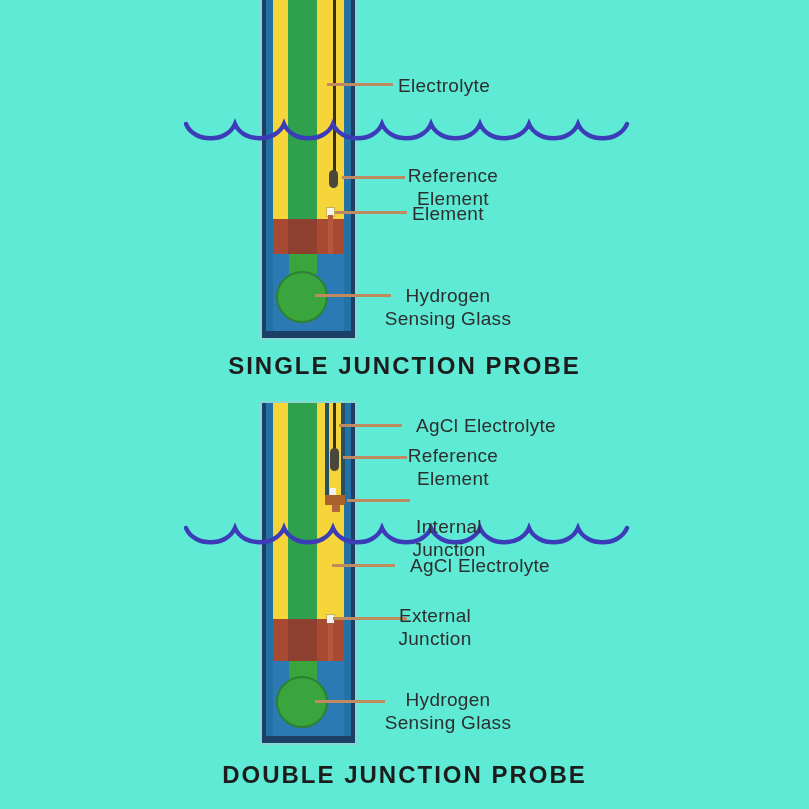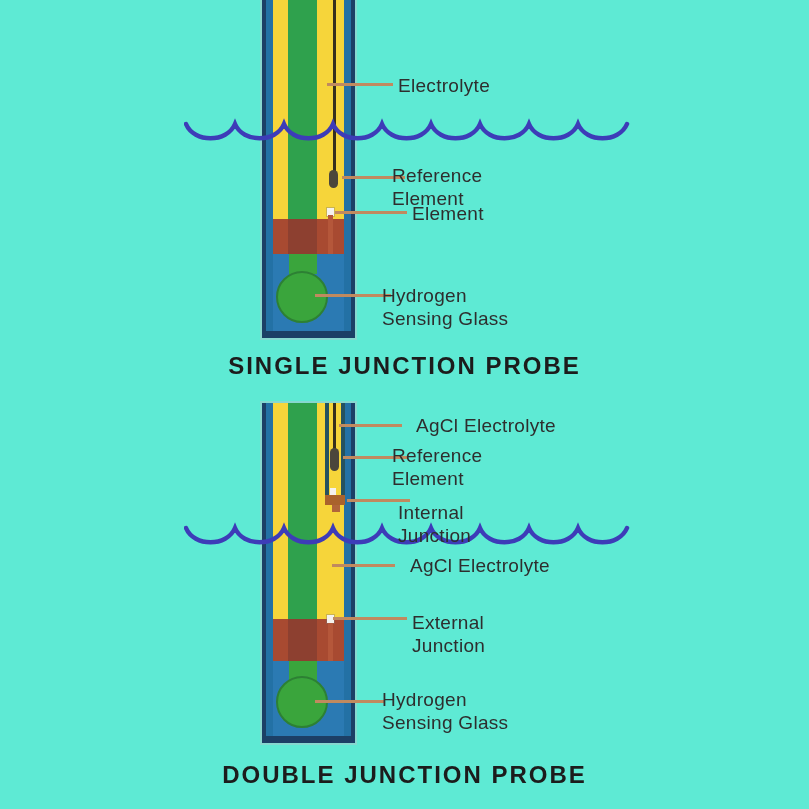--- a/index.html
+++ b/index.html
@@ -30,21 +30,21 @@
   .inner-tube{position:absolute;left:63px;width:20px;background:var(--electrolyte-yellow);
               border-left:4px solid var(--tube-wall);border-right:4px solid var(--tube-wall);
               box-sizing:border-box;}
   .int-junction{position:absolute;left:63px;width:20px;height:10px;background:var(--internal-junction-brown);}
   .int-dot{position:absolute;left:68px;width:6px;height:7px;background:var(--cap-white);}
   .int-nub{position:absolute;left:70px;width:8px;height:7px;background:var(--internal-junction-nub);}
   
   .leader{position:absolute;height:3px;background:var(--leader-tan);z-index:60;}
   .lbl{position:absolute;font-size:19px;line-height:23px;color:var(--text-dark);
        letter-spacing:.3px;white-space:nowrap;z-index:60;}
-  .lbl.multi{white-space:normal;text-align:left;}
+  .lbl.multi{white-space:normal;text-align:center;}
   .title{position:absolute;left:0;width:809px;text-align:center;font-size:24px;font-weight:700;
          letter-spacing:2px;color:var(--title-black);z-index:60;}
   
   .wave{position:absolute;left:184px;width:448px;height:28px;z-index:50;}
   .wave path{fill:none;stroke:var(--wave-blue);stroke-width:4.5;stroke-linecap:round;}
 </style>
 </head>
 <body>
 
 <div id="canvas">
@@ -113,26 +113,26 @@
     <path d="M2,6 c8,19 41,19 49,0 c8,19 41,19 49,0 c8,19 41,19 49,0 c8,19 41,19 49,0 c8,19 41,19 49,0 c8,19 41,19 49,0 c8,19 41,19 49,0 c8,19 41,19 49,0 c8,19 41,19 49,0"></path>
   </svg>
 
   <div class="leader" style="left:339px;top:424px;width:63px;"></div>
   <div class="lbl" style="left:416px;top:414px;">AgCl Electrolyte</div>
 
   <div class="leader" style="left:343px;top:456px;width:64px;"></div>
   <div class="lbl multi" style="left:392px;top:444px;width:122px;">Reference Element</div>
 
   <div class="leader" style="left:347px;top:499px;width:63px;"></div>
-  <div class="lbl multi" style="left:398px;top:501px;width:102px;">Internal Junction</div>
+  <div class="lbl multi" style="left:398px;top:515px;width:102px;">Internal Junction</div>
 
   <div class="leader" style="left:332px;top:564px;width:63px;"></div>
   <div class="lbl" style="left:410px;top:554px;">AgCl Electrolyte</div>
 
   <div class="leader" style="left:333px;top:617px;width:74px;"></div>
-  <div class="lbl multi" style="left:412px;top:604px;width:102px;margin-top:7px;">External Junction</div>
+  <div class="lbl multi" style="left:384px;top:604px;width:102px;">External Junction</div>
 
   <div class="leader" style="left:315px;top:700px;width:70px;"></div>
   <div class="lbl multi" style="left:382px;top:688px;width:132px;">Hydrogen Sensing Glass</div>
 
   <div class="title" style="top:761px;">DOUBLE JUNCTION PROBE</div>
 
 </div>
 
 </body></html>

